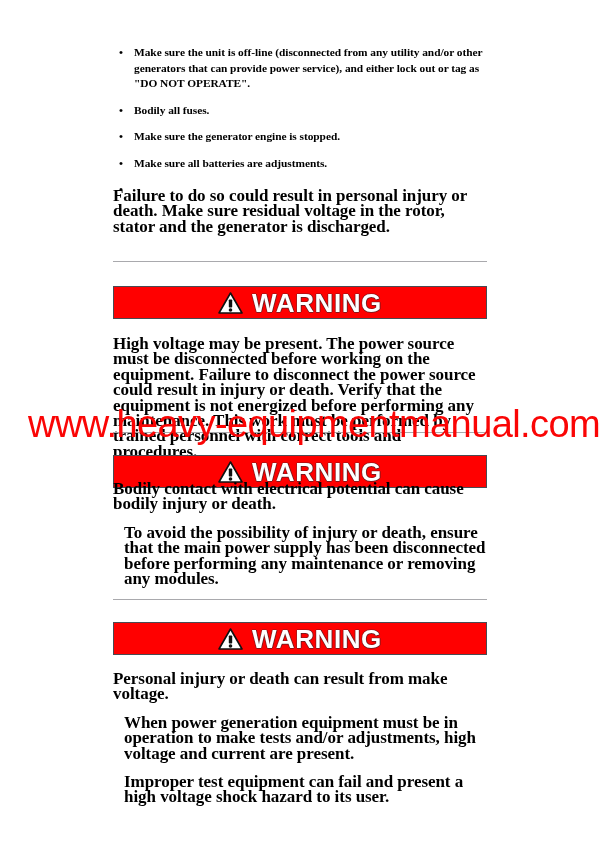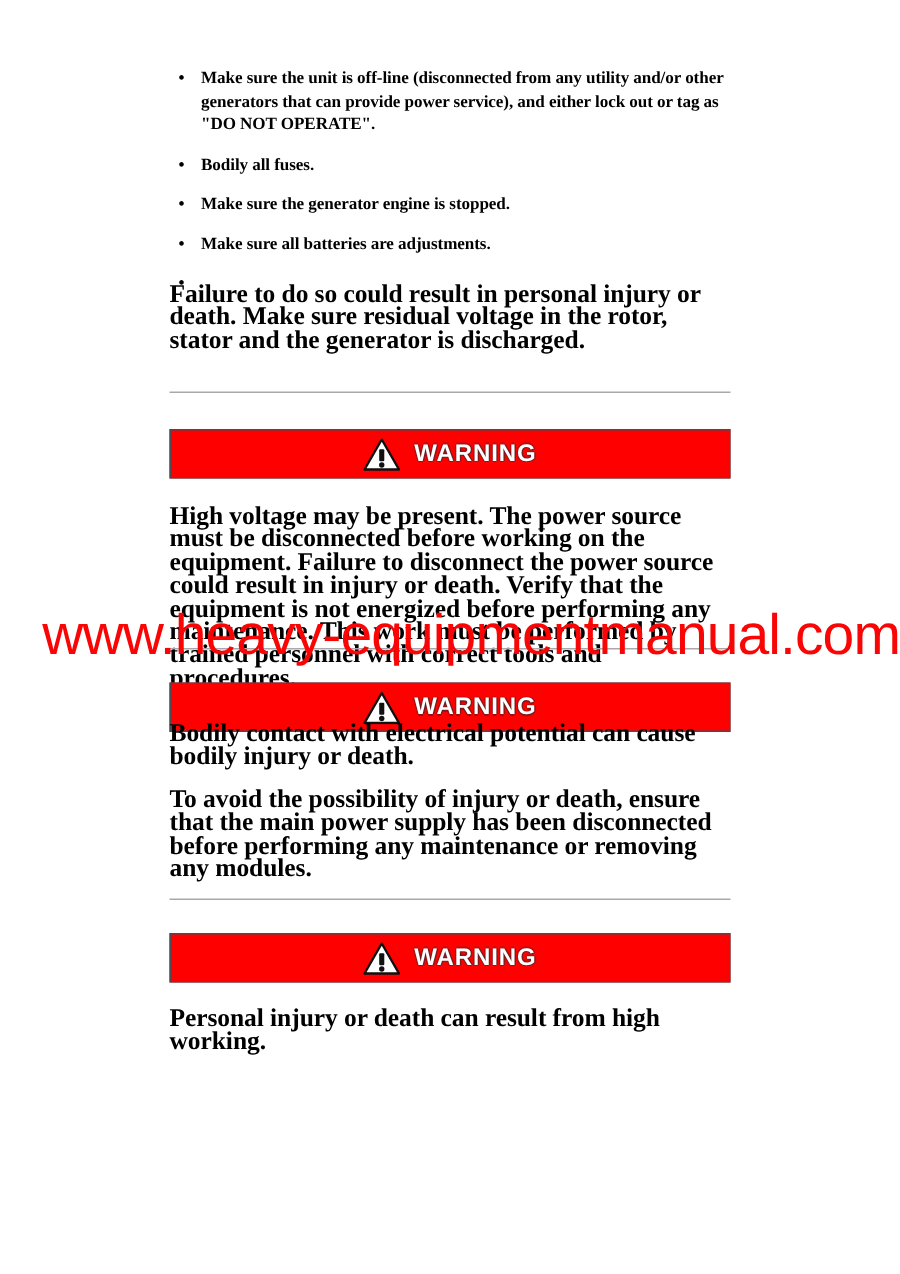--- a/index.html
+++ b/index.html
@@ -50,21 +50,21 @@
   }
 
   
   .para {
     font-size: 17px;
     font-weight: bold;
     line-height: 15.4px;
     letter-spacing: -0.05px;
     margin: 0;
   }
-  .para + .para { margin-top: 13px; }
+  .para + .para { margin-top: 13px; margin-left: 11px; }
 
   .gap-after-list { margin-top: 17px; }
 
   
   .hrule {
     width: 374px;
     height: 0;
     border: 0;
     border-top: 1.4px solid #a9a9ad;
     margin: 0;
@@ -84,21 +84,21 @@
   }
   .warning-icon {
     display: block;
     width: 25px;
     height: 22px;
     flex: 0 0 auto;
     margin-top: 1px;
   }
   .warning-label {
     font-family: "Liberation Sans", "DejaVu Sans", sans-serif;
-    font-size: 16px;
+    font-size: 26px;
     font-weight: bold;
     color: #ffffff;
     letter-spacing: 0.6px;
     line-height: 1;
     text-shadow:
        1px 0 0 rgba(40,40,45,0.55),
       -1px 0 0 rgba(40,40,45,0.35),
        0 1px 0 rgba(40,40,45,0.55),
        0 -1px 0 rgba(40,40,45,0.3);
     white-space: nowrap;
@@ -202,18 +202,20 @@
       <svg class="warning-icon" viewBox="0 0 50 44">
         <path d="M25 2 L48 42 L2 42 Z" fill="#ffffff" stroke="#111111" stroke-width="3.2" stroke-linejoin="round"></path>
         <rect x="21.6" y="15" width="6.8" height="16" rx="1.4" fill="#111111"></rect>
         <circle cx="25" cy="36" r="3.6" fill="#111111"></circle>
       </svg>
       <span class="warning-label">WARNING</span>
     </div>
   </div>
 
   <div class="blk" style="top:671px;">
-    <p class="para">Personal injury or death can result from high working.</p>
+    <p class="para">Personal injury or death can result from make voltage.</p>
+    <p class="para">When power generation equipment must be in operation to make tests and/or adjustments, high voltage and current are present.</p>
+    <p class="para">Improper test equipment can fail and present a high voltage shock hazard to its user.</p>
   </div>
 
   <div class="watermark">www.heavy-equipmentmanual.com</div>
 
 </div>
 
 </body></html>

